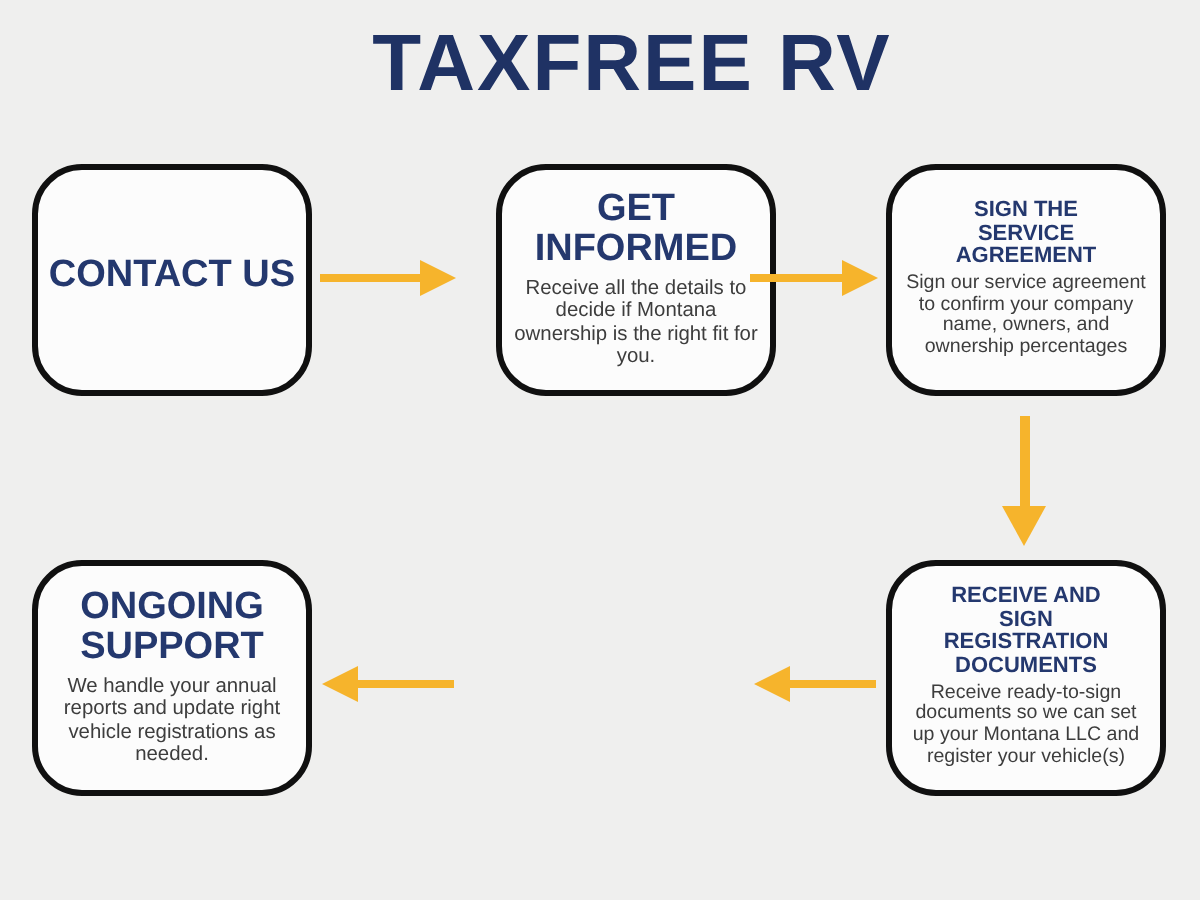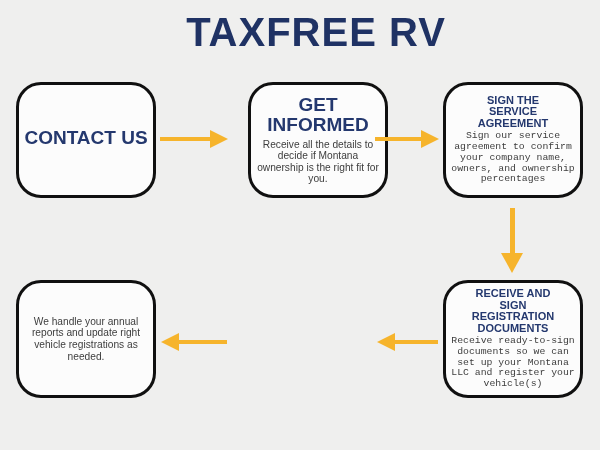--- a/index.html
+++ b/index.html
@@ -39,21 +39,21 @@
     font-size:19px;font-weight:700;line-height:1.07;
     color:#24386e;
     white-space:pre-line;
     margin-bottom:3px;
   }
   .step-body{
     font-size:10.2px;line-height:1.13;
     color:#3d3d3d;
   }
   .compact .step-heading{font-size:11px;line-height:1.05;margin-bottom:2px;}
-  .compact .step-body{font-size:9.8px;line-height:1.1;font-family:Liberation Mono, monospace;}
+  .compact .step-body{font-size:9.8px;line-height:1.1;}
   
   .arrow{position:absolute;display:flex;}
   .arrow-h{height:18px;align-items:center;}
   .arrow-v{flex-direction:column;align-items:center;width:22px;}
   .shaft-h{height:4px;background:#f6b42c;flex:1;}
   .shaft-v{width:5px;background:#f6b42c;flex:1;}
   .head-right{width:0;height:0;border-top:9px solid transparent;border-bottom:9px solid transparent;border-left:18px solid #f6b42c;}
   .head-left{width:0;height:0;border-top:9px solid transparent;border-bottom:9px solid transparent;border-right:18px solid #f6b42c;}
   .head-down{width:0;height:0;border-left:11px solid transparent;border-right:11px solid transparent;border-top:20px solid #f6b42c;}
   .a1{left:160px;top:130px;width:68px;}
@@ -113,16 +113,18 @@
     <div class="shaft-h"></div>
   </div>
 
 
   <div class="arrow arrow-h a5">
     <div class="head-left"></div>
     <div class="shaft-h"></div>
   </div>
 
   <div class="step-box row2 col1">
+    <div class="step-heading">ONGOING
+SUPPORT</div>
     <div class="step-body">We handle your annual reports and update right vehicle registrations as needed.</div>
   </div>
 
 </div>
 
 </body></html>

